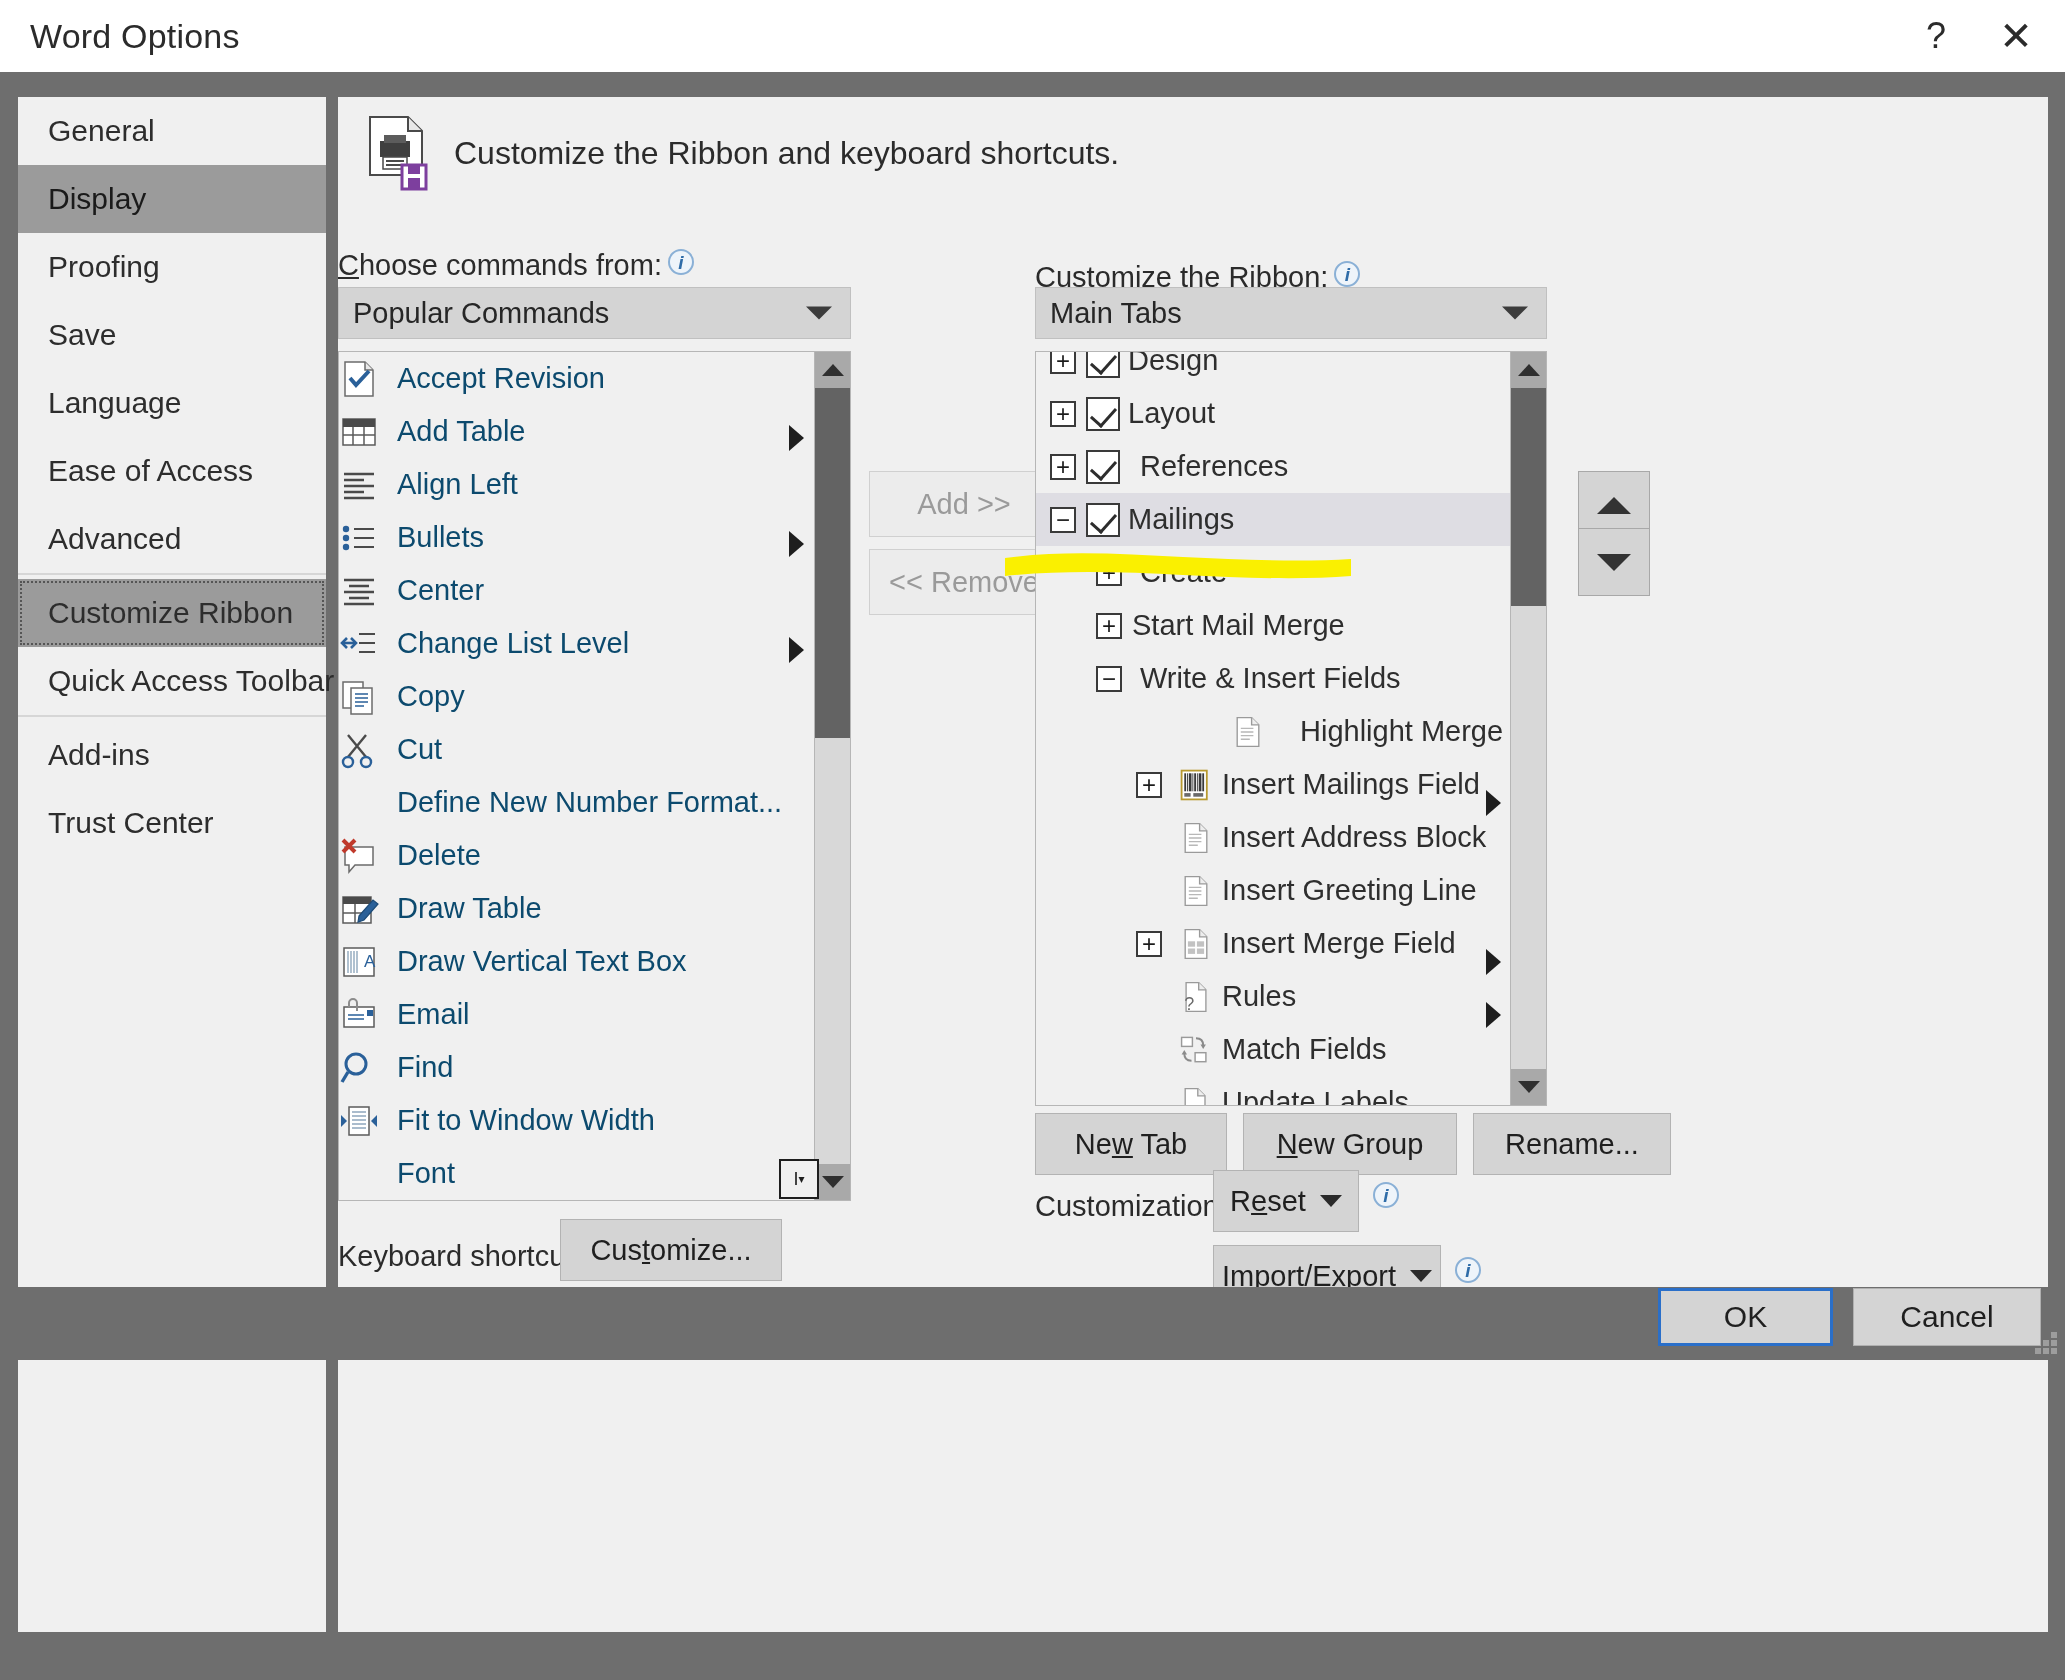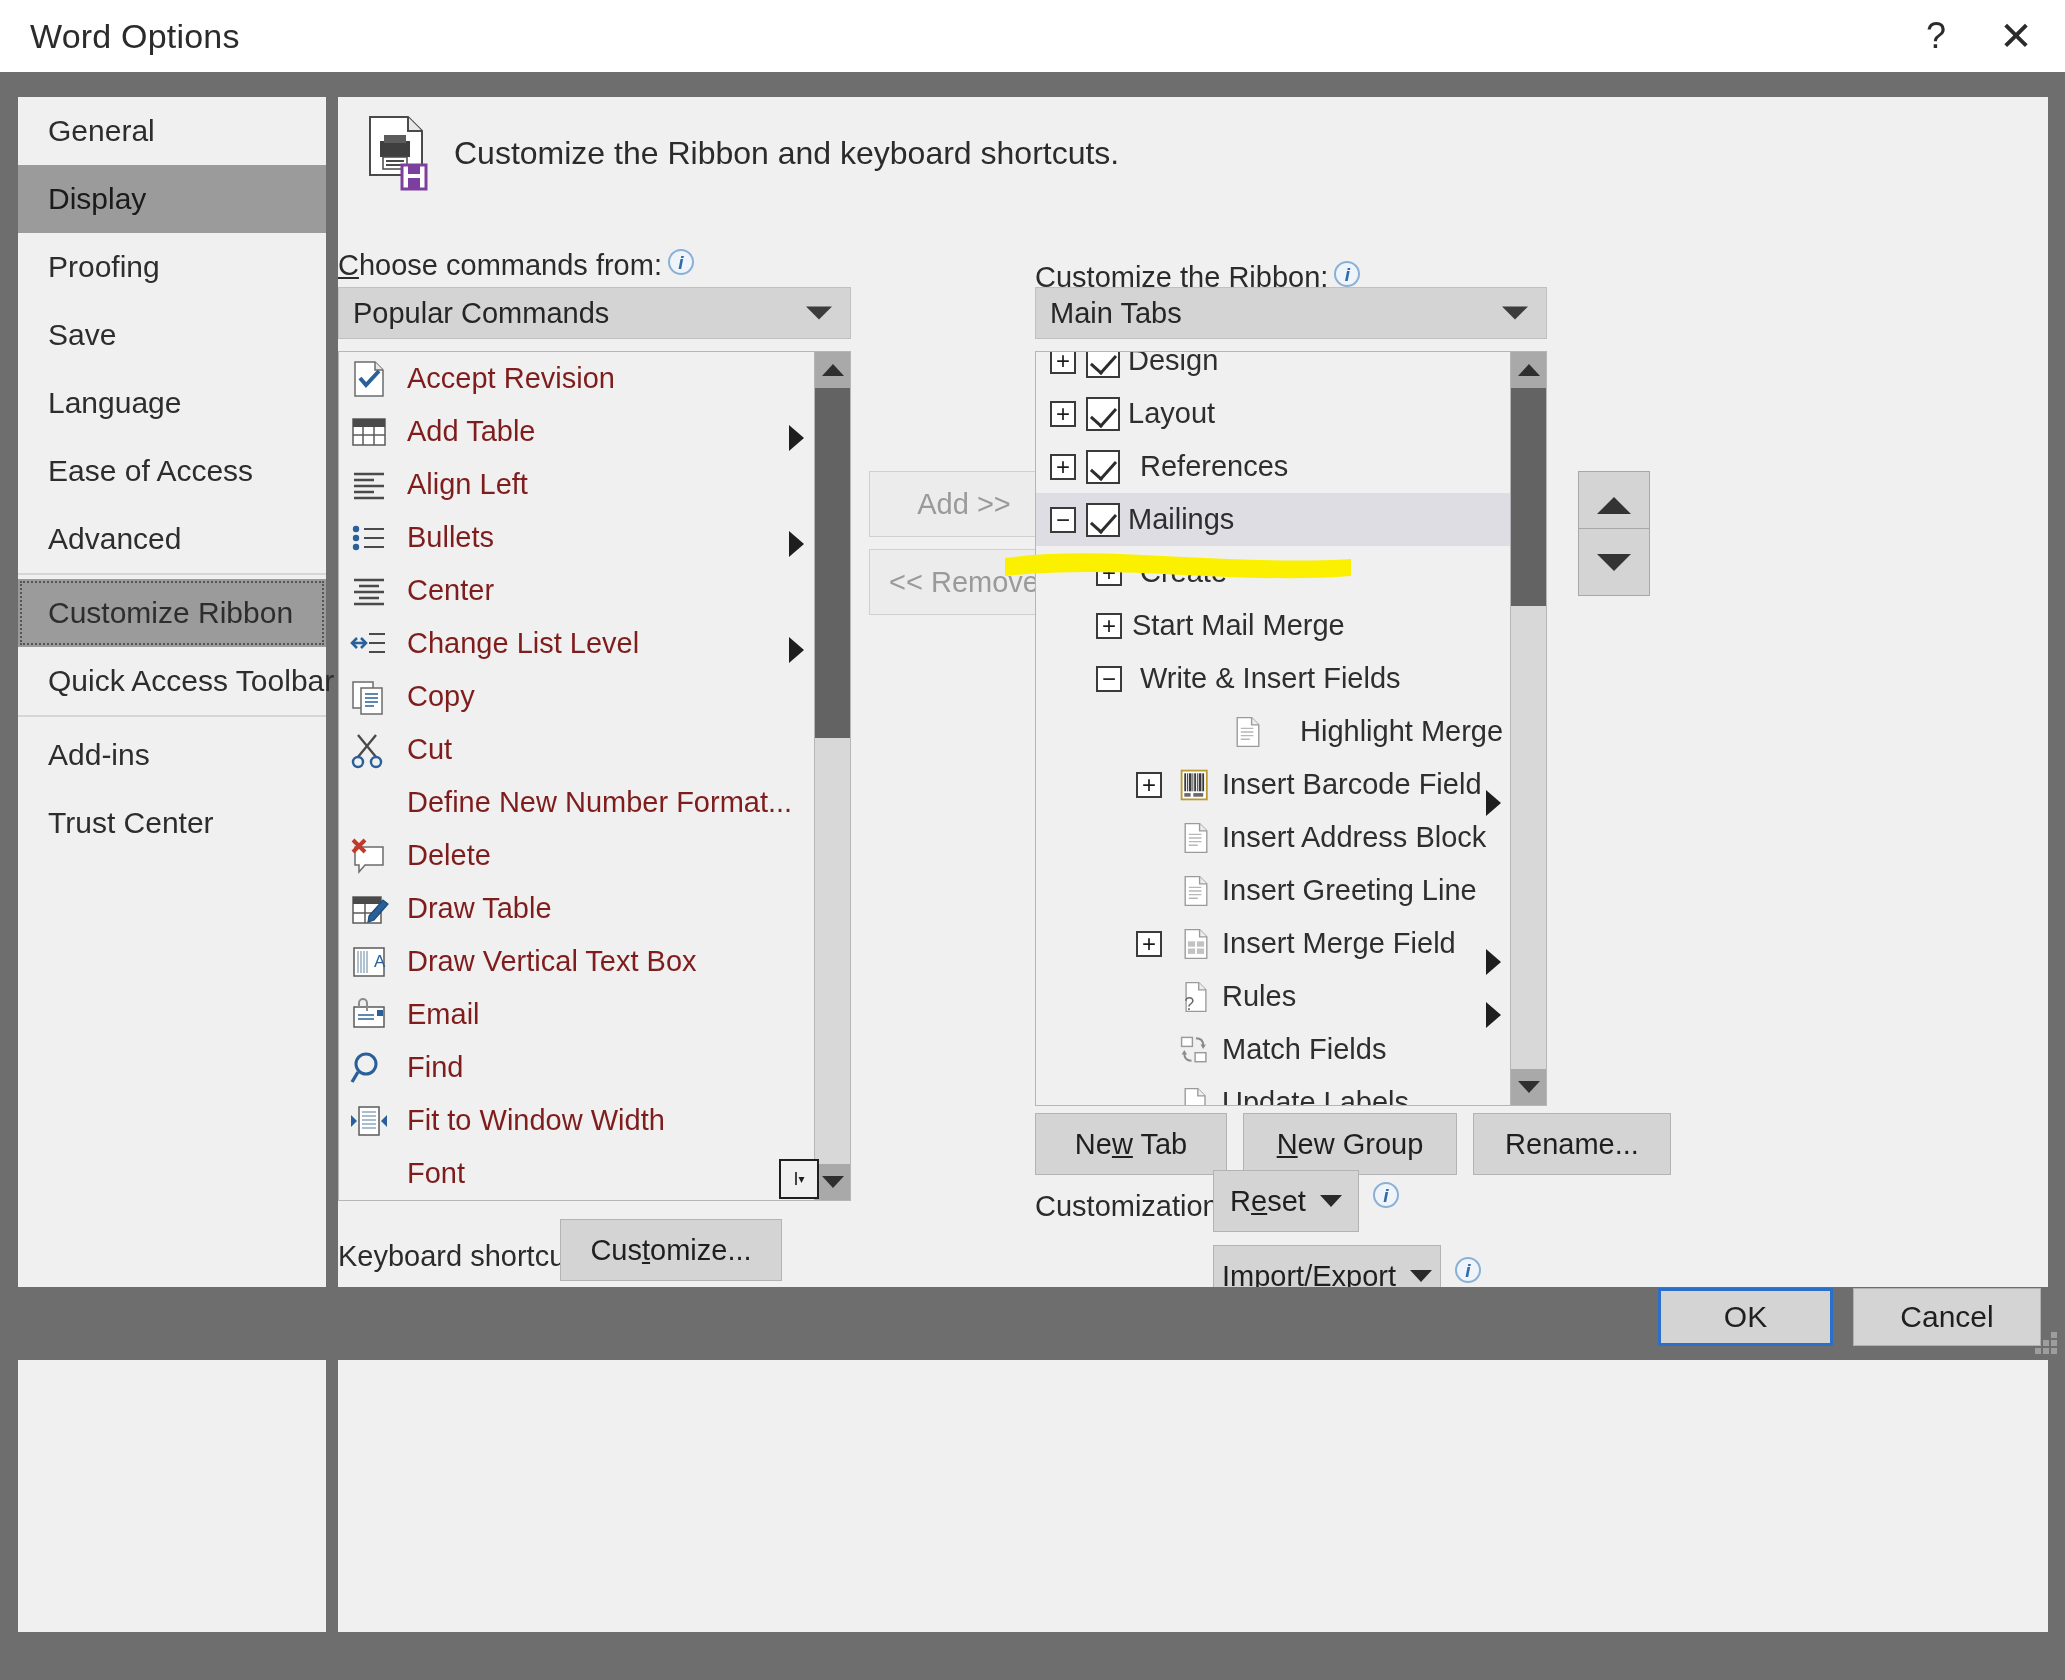--- a/index.html
+++ b/index.html
@@ -97,21 +97,21 @@
 
   
   .listbox {
     position:absolute; background:#f0f0f0; border:1px solid #b6b6b6;
     overflow:hidden;
   }
   .lb-inner { position:absolute; left:0; top:0; right:36px; bottom:0; overflow:hidden; }
 
   .cmd-row {
     height:53px; display:flex; align-items:center;
-    font-size:29px; color:#7f1d1d; white-space:nowrap; padding-left:10px;
+    font-size:29px; color:#0c4a6e; white-space:nowrap; 
   }
   .cmd-ico { width:44px; height:38px; flex:0 0 44px; margin-right:14px; position:relative; }
   .cmd-label{ }
 
   
   .sb {
     position:absolute; right:0; top:0; width:36px; bottom:0;
     background:#d8d8d8; border-left:1px solid #b6b6b6;
   }
   .sb-btn {
@@ -514,21 +514,21 @@
                     <rect x="18" y="6" width="2" height="20"></rect>
                     <rect x="21" y="6" width="1" height="20"></rect>
                     <rect x="23" y="6" width="3" height="20"></rect>
                     <rect x="27" y="6" width="2" height="20"></rect>
                   </g>
                   <g fill="#6a6a6a">
                     <rect x="7" y="28" width="7" height="4"></rect>
                     <rect x="17" y="28" width="11" height="4"></rect>
                   </g>
                 </svg></span>
-              <span style="margin-left: 8px;">Insert Barcode Field</span>
+              <span style="margin-left: 8px;">Insert Mailings Field</span>
             </div>
             <div class="tree-row" style="padding-left: 100px;">
               <span class="exp blank"></span>
               <span style="width: 10px; flex: 0 0 10px;"></span>
               <span class="tico" style="margin-left: 6px;"><svg width="36" height="40" viewBox="0 0 40 38">
                   <path d="M8 3h16l8 8v24H8z" fill="#fff" stroke="#9a9a9a" stroke-width="1.5"></path>
                   <path d="M24 3v8h8" fill="#eee" stroke="#9a9a9a" stroke-width="1.5"></path>
                   <g stroke="#b8b8b8" stroke-width="1.6">
                     <path d="M12 15h14M12 19h14M12 23h14M12 27h10"></path>
                   </g>

